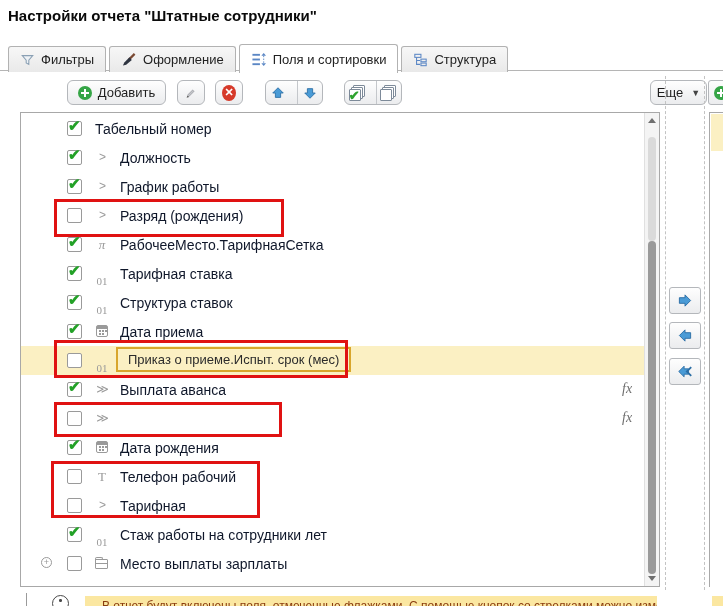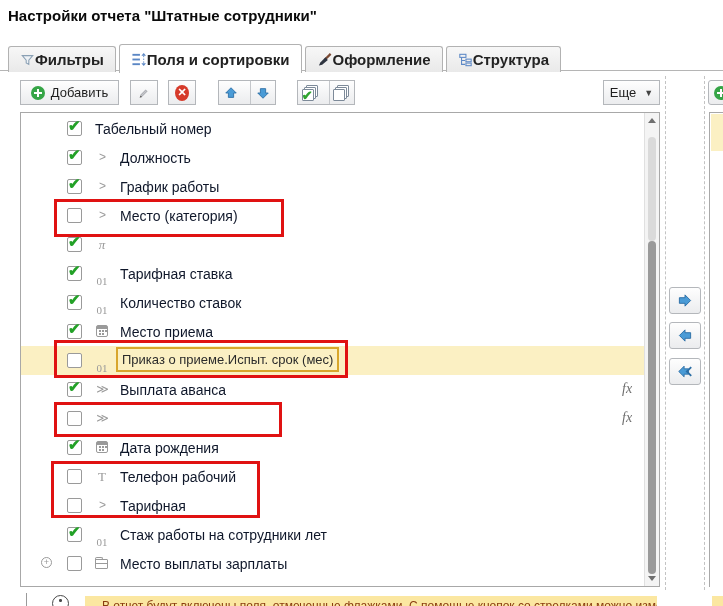--- a/index.html
+++ b/index.html
@@ -7,32 +7,32 @@
     width:723px;height:606px;position:relative;overflow:hidden;
     background:#fff;font-family:"Liberation Sans",sans-serif;color:#2f2f2f;
   }
   .title{position:absolute;left:8px;top:7px;font-size:15px;font-weight:bold;color:#0a0a0a}
 
   
   .tabline{position:absolute;left:0;top:70px;width:723px;border-top:1px solid #b5b5b5}
   .tabs{position:absolute;left:8px;top:44px;height:28px;display:flex;gap:3px;z-index:2}
   .tab{
     box-sizing:border-box;height:26px;margin-top:2px;padding:0 11px;
-    display:flex;align-items:center;font-size:15px;color:#222;
+    display:flex;align-items:center;gap:6px;font-size:13px;color:#222;
     border:1px solid #b2b2b2;border-bottom:none;border-radius:3px 3px 0 0;
-    background:linear-gradient(#f7f7f7,#e9e9e9);cursor:default;font-weight:bold;
+    background:linear-gradient(#f7f7f7,#e9e9e9);cursor:default;
   }
   .tab.active{height:29px;margin-top:0;background:#fff;z-index:3;position:relative}
   .tab svg{display:block}
 
   
   .btn{
     position:absolute;top:80px;height:25px;box-sizing:border-box;
-    border:1px solid #b4b7bb;border-radius:0;background:linear-gradient(#fefefe,#ebecee);
-    display:flex;align-items:center;justify-content:center;font-size:13px;color:#1e1e1e;gap:6px;
+    border:1px solid #b4b7bb;border-radius:6px;background:linear-gradient(#fefefe,#ebecee);
+    display:flex;align-items:center;justify-content:center;font-size:13px;color:#1e1e1e;gap:6px;margin-left:47px;
   }
   .seg{padding:0}
   .seg .half{width:50%;height:100%;display:flex;align-items:center;justify-content:center}
   .seg .half + .half{border-left:1px solid #c4c7cb}
   .ic-add{width:14px;height:14px;border-radius:50%;background:#35a546;position:relative;flex:0 0 auto}
   .ic-add::before,.ic-add::after{content:'';position:absolute;background:#fff}
   .ic-add::before{left:3px;top:6px;width:8px;height:2px}
   .ic-add::after{left:6px;top:3px;width:2px;height:8px}
   .ic-del{width:16px;height:16px;border-radius:50%;background:#d63a2a;color:#fff;font-size:11px;
     font-weight:bold;display:flex;align-items:center;justify-content:center;line-height:1}
@@ -66,21 +66,21 @@
     box-shadow:3px 0 #9a9a9a,6px 0 #9a9a9a,0 3px #9a9a9a,3px 3px #9a9a9a}
   .ic-folder{position:absolute;left:74px;top:10px;width:13px;height:10px;box-sizing:border-box;
     border:1px solid #9a9a9a;border-radius:1px}
   .ic-folder::before{content:'';position:absolute;top:-3px;left:-1px;width:6px;height:2px;
     border:1px solid #9a9a9a;border-bottom:none;border-radius:2px 2px 0 0}
   .ic-folder::after{content:'';position:absolute;left:0;right:0;top:3px;border-top:1px solid #9a9a9a}
   .lbl{position:absolute;left:99px;top:7px;font-size:14px;white-space:nowrap;color:#0f172a}
   .lbl.noicon{left:74px}
   .cell-sel{position:absolute;left:95px;top:1px;height:25px;box-sizing:border-box;
     border:2px solid #d8a62c;background:#fbf0c3;display:flex;align-items:center;
-    padding:0 4px;font-size:13px;white-space:nowrap;color:#2b2b2b}
+    padding:0 10px;font-size:13px;white-space:nowrap;color:#2b2b2b}
   .fx{position:absolute;left:601px;top:6px;font-family:"Liberation Serif",serif;
     font-style:italic;font-size:14px;color:#6e6e6e}
 
   
   .vscroll{position:absolute;right:0;top:0;bottom:0;width:14px;background:#f4f4f4;border-left:1px solid #e0e0e0}
   .sb-up,.sb-dn{position:absolute;left:3px;width:0;height:0;border-left:4px solid transparent;border-right:4px solid transparent}
   .sb-up{top:5px;border-bottom:5px solid #6f6f6f}
   .sb-dn{bottom:5px;border-top:5px solid #6f6f6f}
   .sb-track{position:absolute;left:3px;width:8px;top:24px;height:104px;background:#dadada;border-radius:4px}
   .sb-thumb{position:absolute;left:3px;width:8px;top:128px;height:333px;background:#9a9a9a;border-radius:4px}
@@ -118,41 +118,41 @@
 <div class="tabline"></div>
 <div class="tabs" id="tabs">
     <div class="tab">
       <span>
         <svg width="15" height="14" viewBox="0 0 16 16">
           <path d="M2 3h12L9.5 8.2V13l-3-1.6V8.2Z" fill="#eef2f6" stroke="#8aa0b4" stroke-width="1.2"></path>
         </svg>
       </span>
       <span>Фильтры</span>
     </div>
+    <div class="tab">
+      <span>
+        <svg width="16" height="15" viewBox="0 0 16 16">
+          <line x1="8" y1="8" x2="14" y2="2" stroke="#7a4a33" stroke-width="2.4"></line>
+          <polygon points="8.5,5.5 11,8.5 5,13.5 1.5,14.5 3,11.2" fill="#2e3440"></polygon>
+        </svg>
+      </span>
+      <span>Оформление</span>
+    </div>
     <div class="tab active">
       <span>
         <svg width="16" height="15" viewBox="0 0 16 16">
           <rect x="1" y="2" width="8" height="2" fill="#5b87c5"></rect>
           <rect x="1" y="7" width="8" height="2" fill="#5b87c5"></rect>
           <rect x="1" y="12" width="8" height="2" fill="#5b87c5"></rect>
           <polygon points="13,1 15.5,4 10.5,4" fill="#5b87c5"></polygon>
           <polygon points="13,15 15.5,12 10.5,12" fill="#5b87c5"></polygon>
           <line x1="13" y1="4" x2="13" y2="12" stroke="#5b87c5" stroke-width="1" stroke-dasharray="1.5,1.5"></line>
         </svg>
       </span>
       <span>Поля и сортировки</span>
-    </div>
-    <div class="tab">
-      <span>
-        <svg width="16" height="15" viewBox="0 0 16 16">
-          <line x1="8" y1="8" x2="14" y2="2" stroke="#7a4a33" stroke-width="2.4"></line>
-          <polygon points="8.5,5.5 11,8.5 5,13.5 1.5,14.5 3,11.2" fill="#2e3440"></polygon>
-        </svg>
-      </span>
-      <span>Оформление</span>
     </div>
     <div class="tab">
       <span>
         <svg width="15" height="14" viewBox="0 0 16 16">
           <rect x="1.5" y="1.5" width="7" height="3.5" fill="none" stroke="#5b87c5" stroke-width="1.2"></rect>
           <path d="M3.5 5v8h4 M3.5 8.5h4" fill="none" stroke="#5b87c5" stroke-width="1.2"></path>
           <rect x="8.5" y="7" width="6" height="3" fill="none" stroke="#5b87c5" stroke-width="1.2"></rect>
           <rect x="8.5" y="11.5" width="6" height="3" fill="none" stroke="#5b87c5" stroke-width="1.2"></rect>
         </svg>
       </span>
@@ -226,48 +226,49 @@
       <div class="row" style="top: 59px;">
         <span class="cb">
           <span class="mark">✔</span>
         </span>
         <span class="tic chev">&gt;</span>
         <span class="lbl">График работы</span>
       </div>
       <div class="row" style="top: 88px;">
         <span class="cb"></span>
         <span class="tic chev">&gt;</span>
-        <span class="lbl">Место (категория)</span>
+        <span class="lbl">Разряд (рождения)</span>
       </div>
       <div class="row" style="top: 117px;">
         <span class="cb">
           <span class="mark">✔</span>
         </span>
         <span class="tic serif-italic">π</span>
+        <span class="lbl">РабочееМесто.ТарифнаяСетка</span>
       </div>
       <div class="row" style="top: 146px;">
         <span class="cb">
           <span class="mark">✔</span>
         </span>
         <span class="tic serif small">01</span>
         <span class="lbl">Тарифная ставка</span>
       </div>
       <div class="row" style="top: 175px;">
         <span class="cb">
           <span class="mark">✔</span>
         </span>
         <span class="tic serif small">01</span>
-        <span class="lbl">Количество ставок</span>
+        <span class="lbl">Структура ставок</span>
       </div>
       <div class="row" style="top: 204px;">
         <span class="cb">
           <span class="mark">✔</span>
         </span>
         <span class="ic-cal"></span>
-        <span class="lbl">Место приема</span>
+        <span class="lbl">Дата приема</span>
       </div>
       <div class="row current" style="top: 233px;">
         <span class="cb"></span>
         <span class="tic serif small">01</span>
         <span class="cell-sel">Приказ о приеме.Испыт. срок (мес)</span>
       </div>
       <div class="row" style="top: 262px;">
         <span class="cb">
           <span class="mark">✔</span>
         </span>

